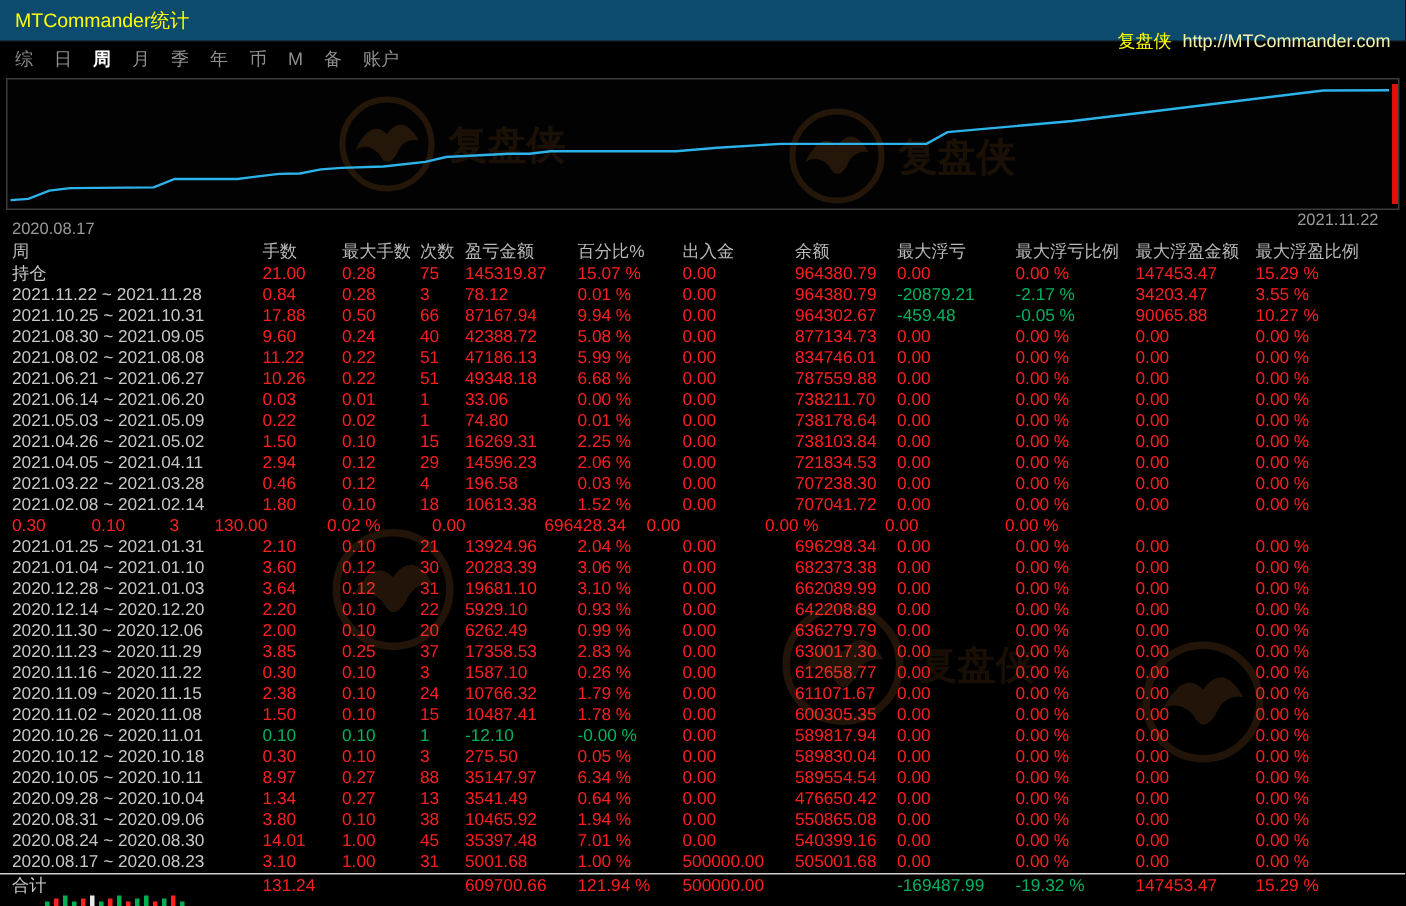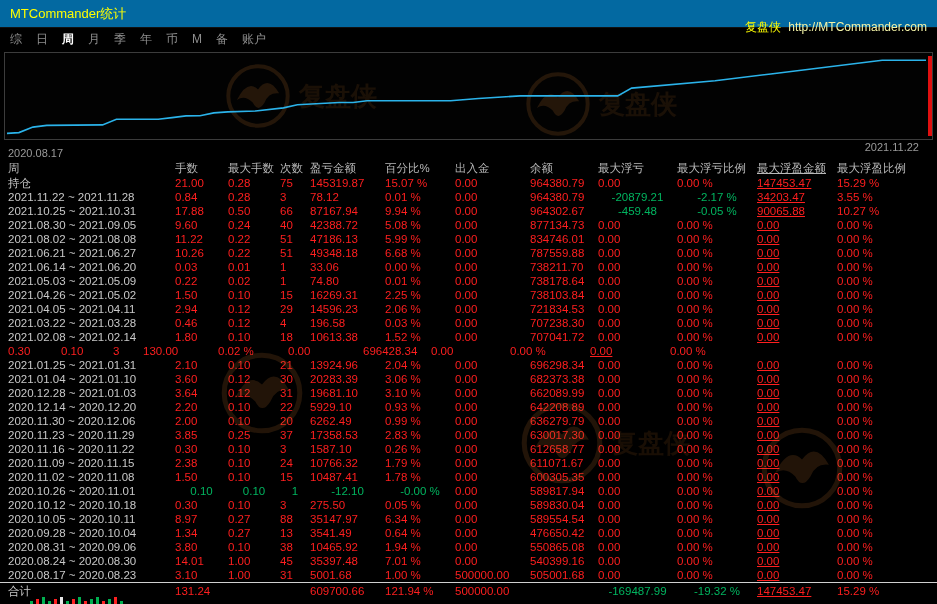--- a/index.html
+++ b/index.html
@@ -1,19 +1,19 @@
 <!DOCTYPE html>
 <html><head>
 <meta charset="utf-8">
 <style>
   * { margin:0; padding:0; box-sizing:border-box; }
   html,body { width:937px; height:604px; background:#000; overflow:hidden;
     font-family:"Liberation Sans","DejaVu Sans",sans-serif; }
   .titlebar { height:28px; display:flex; align-items:center; justify-content:space-between;
-    padding:0 10px; background:#0369a1; border-bottom:1px solid #111; }
+    padding:0 10px; background:#0c4a6e; border-bottom:1px solid #111; }
   .title { color:#ffff00; font-size:13px; }
   .brand { font-size:12px; color:#ffff00;margin-top:28px; }
   .brand .url { color:#f4f4a8; margin-left:4px; cursor:pointer; }
   .menubar { height:22px; display:flex; align-items:center; padding:0 10px; gap:14px; background:#000; }
   .mi { color:#8f8f8f; font-size:12px; cursor:pointer; }
   .mi.active { color:#ffffff; font-weight:bold; }
   .chartwrap { position:relative; margin:2px 4px 0 4px; height:104px; }
   .plot { position:relative; height:88px; border:1px solid #3c3c3c; background:#020202; overflow:hidden; }
   .plot svg.line { position:absolute; left:0; top:0; z-index:2; }
   .cursor { position:absolute; right:0; top:3px; bottom:3px; width:4px; background:#e01010; z-index:3; }
@@ -22,24 +22,24 @@
   .chartlabels .end { position:absolute; right:14px; top:1px; }
   .watermark { position:absolute; display:flex; align-items:center; gap:8px; opacity:0.17; z-index:1; pointer-events:none; }
   .watermark svg { width:66px; height:66px; }
   .watermark .wmtext { color:#d07828; font-size:26px; font-weight:bold; opacity:0.7; }
   .tablearea { position:relative; margin-top:5px; z-index:2; }
   .tr { display:flex; height:14px; line-height:14px; font-size:11.5px; padding-left:8px; white-space:nowrap; }
   .th { color:#b8b8b8; height:15px; line-height:15px; }
   .td, .hc { overflow:hidden; }
   .c0{width:167px;} .c1{width:53px;} .c2{width:52px;} .c3{width:30px;} .c4{width:75px;}
   .c5{width:70px;} .c6{width:75px;} .c7{width:68px;} .c8{width:79px;} .c9{width:80px;}
-  .c10{width:80px;text-decoration:underline;} .c11{width:85px;}
+  .c10{width:80px;} .c11{width:85px;}
   .muted { color:#c8c8c8; }
   .pos { color:#ff1f1f; }
-  .neg { color:#00b45f;text-align:center; }
+  .neg { color:#00b45f; }
   .total { border-top:1px solid #cfcfcf; height:16px; line-height:16px; }
   .strip { position:absolute; left:0; right:0; bottom:0; height:7px; background:#000; display:flex; align-items:flex-end; padding-left:30px; gap:3px; }
   .strip i { display:block; width:3px; }
 </style>
 </head>
 <body>
 
 <div class="titlebar">
   <span class="title">MTCommander统计</span>
   <span class="brand">

